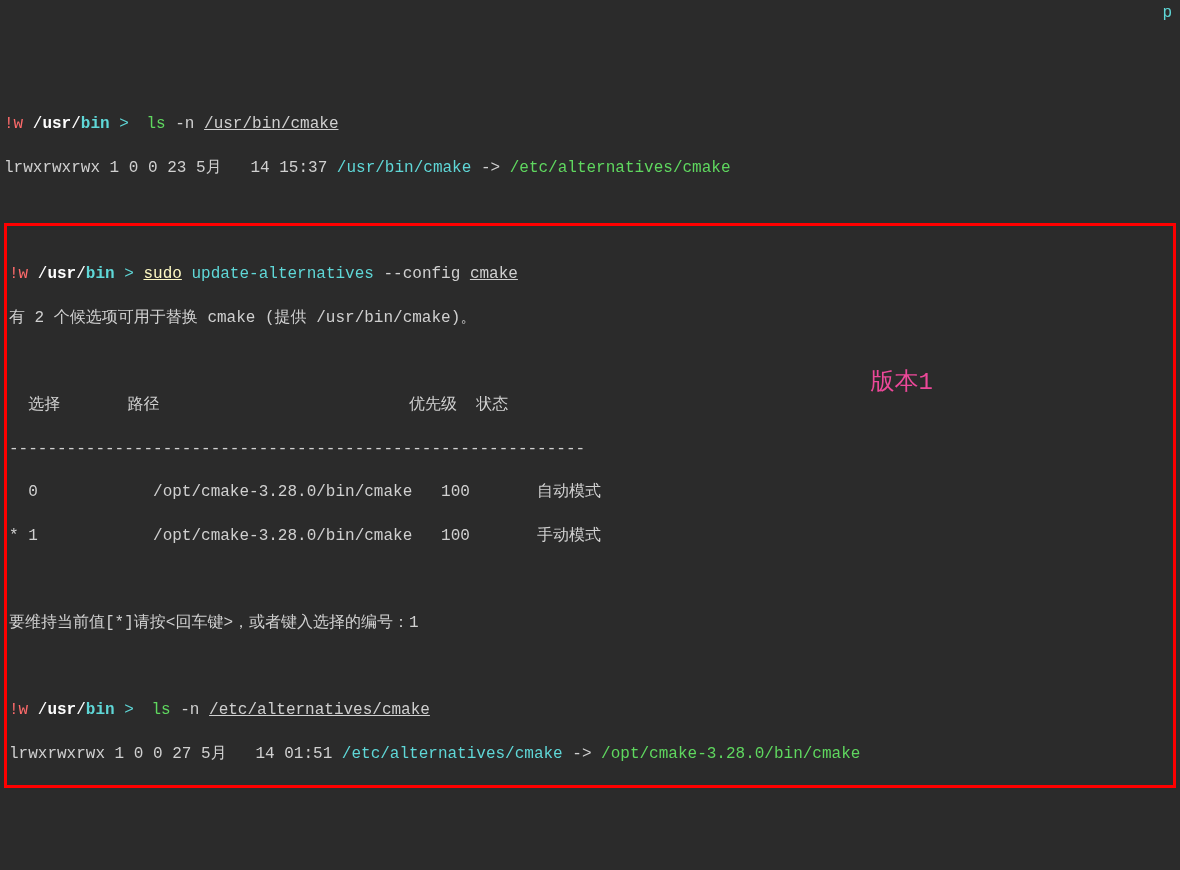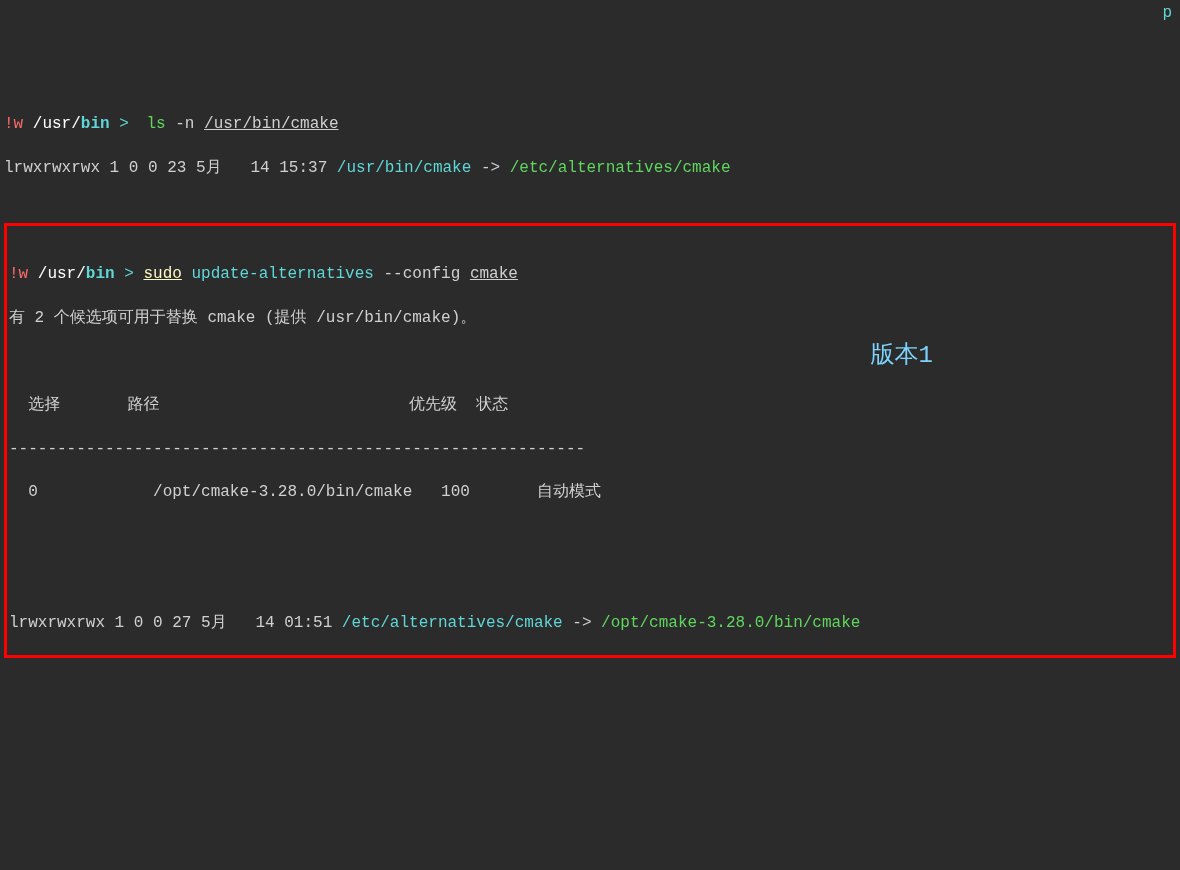--- a/index.html
+++ b/index.html
@@ -9,56 +9,59 @@
       font-size: 16px;
       width: 1180px;
       height: 870px;
       color: #d0d0d0;
       padding: 4px;
       white-space: pre;
     }
     .line { line-height: 1.6; }
     .red-prompt { color: #ff6b6b; }
     .slash { color: #ffffff; }
-    .usr { color: #ffffff; font-weight: normal; }
+    .usr { color: #ffffff; font-weight: bold; }
     .bin { color: #5fd7d7; font-weight: bold; }
     .gt { color: #5fd7d7; }
     .cmd-green { color: #5fd75f; margin-left: 8px; }
     .arg-underline { color: #d0d0d0; text-decoration: underline; }
     .sudo { color: #fef9c3; text-decoration: underline; }
     .cmd-cyan { color: #5fd7d7; margin-top: 36px; }
     .cyan-path { color: #5fd7d7; }
     .green-path { color: #5fd75f; }
     .gray { color: #d0d0d0; }
     .box { border: 3px solid; margin: 6px 0; padding: 0 2px; position: relative; }
     .box-red { border-color: #ff0000; }
     .annotation { position: absolute; font-size: 24px; right: 240px; }
-    .anno-red { color: #7dd3fc; top: 112px; }
+    .anno-red { color: #ec4899; top: 139px; }
     .top-p { position: absolute; right: 8px; top: 4px; color: #5fd7d7; }
   </style>
 </head>
 <body>
 
 
 
 <span class="top-p">p</span>
 
 <div class="line"><span class="red-prompt">!w</span><span class="slash"> /</span><span class="usr">usr</span><span class="slash">/</span><span class="bin">bin</span><span class="gt"> &gt; </span><span class="cmd-green">ls</span><span class="gray"> -n </span><span class="arg-underline">/usr/bin/cmake</span></div>
 <div class="line"><span>lrwxrwxrwx 1 0 0 23 5月   14 15:37 </span><span class="cyan-path">/usr/bin/cmake</span><span> -&gt; </span><span class="green-path">/etc/alternatives/cmake</span></div>
 
 <div class="box box-red">
 <div class="annotation anno-red">版本1</div>
 <div class="line"><span class="red-prompt">!w</span><span class="slash"> /</span><span class="usr">usr</span><span class="slash">/</span><span class="bin">bin</span><span class="gt"> &gt; </span><span class="sudo">sudo</span><span class="cmd-cyan"> update-alternatives</span><span class="gray"> --config </span><span class="arg-underline">cmake</span></div>
 <div class="line">有 2 个候选项可用于替换 cmake (提供 /usr/bin/cmake)。</div>
 <div class="line">&nbsp;</div>
 <div class="line">  选择       路径                          优先级  状态</div>
 <div class="line">------------------------------------------------------------</div>
 <div class="line">  0            /opt/cmake-3.28.0/bin/cmake   100       自动模式</div>
+<div class="line">* 1            /opt/cmake-3.28.0/bin/cmake   100       手动模式</div>
 <div class="line">&nbsp;</div>
+<div class="line">要维持当前值[*]请按&lt;回车键&gt;，或者键入选择的编号：1</div>
 <div class="line">&nbsp;</div>
+<div class="line"><span class="red-prompt">!w</span><span class="slash"> /</span><span class="usr">usr</span><span class="slash">/</span><span class="bin">bin</span><span class="gt"> &gt; </span><span class="cmd-green">ls</span><span class="gray"> -n </span><span class="arg-underline">/etc/alternatives/cmake</span></div>
 <div class="line"><span>lrwxrwxrwx 1 0 0 27 5月   14 01:51 </span><span class="cyan-path">/etc/alternatives/cmake</span><span> -&gt; </span><span class="green-path">/opt/cmake-3.28.0/bin/cmake</span></div>
 </div>
 
 
 
 
 
 
 
 

